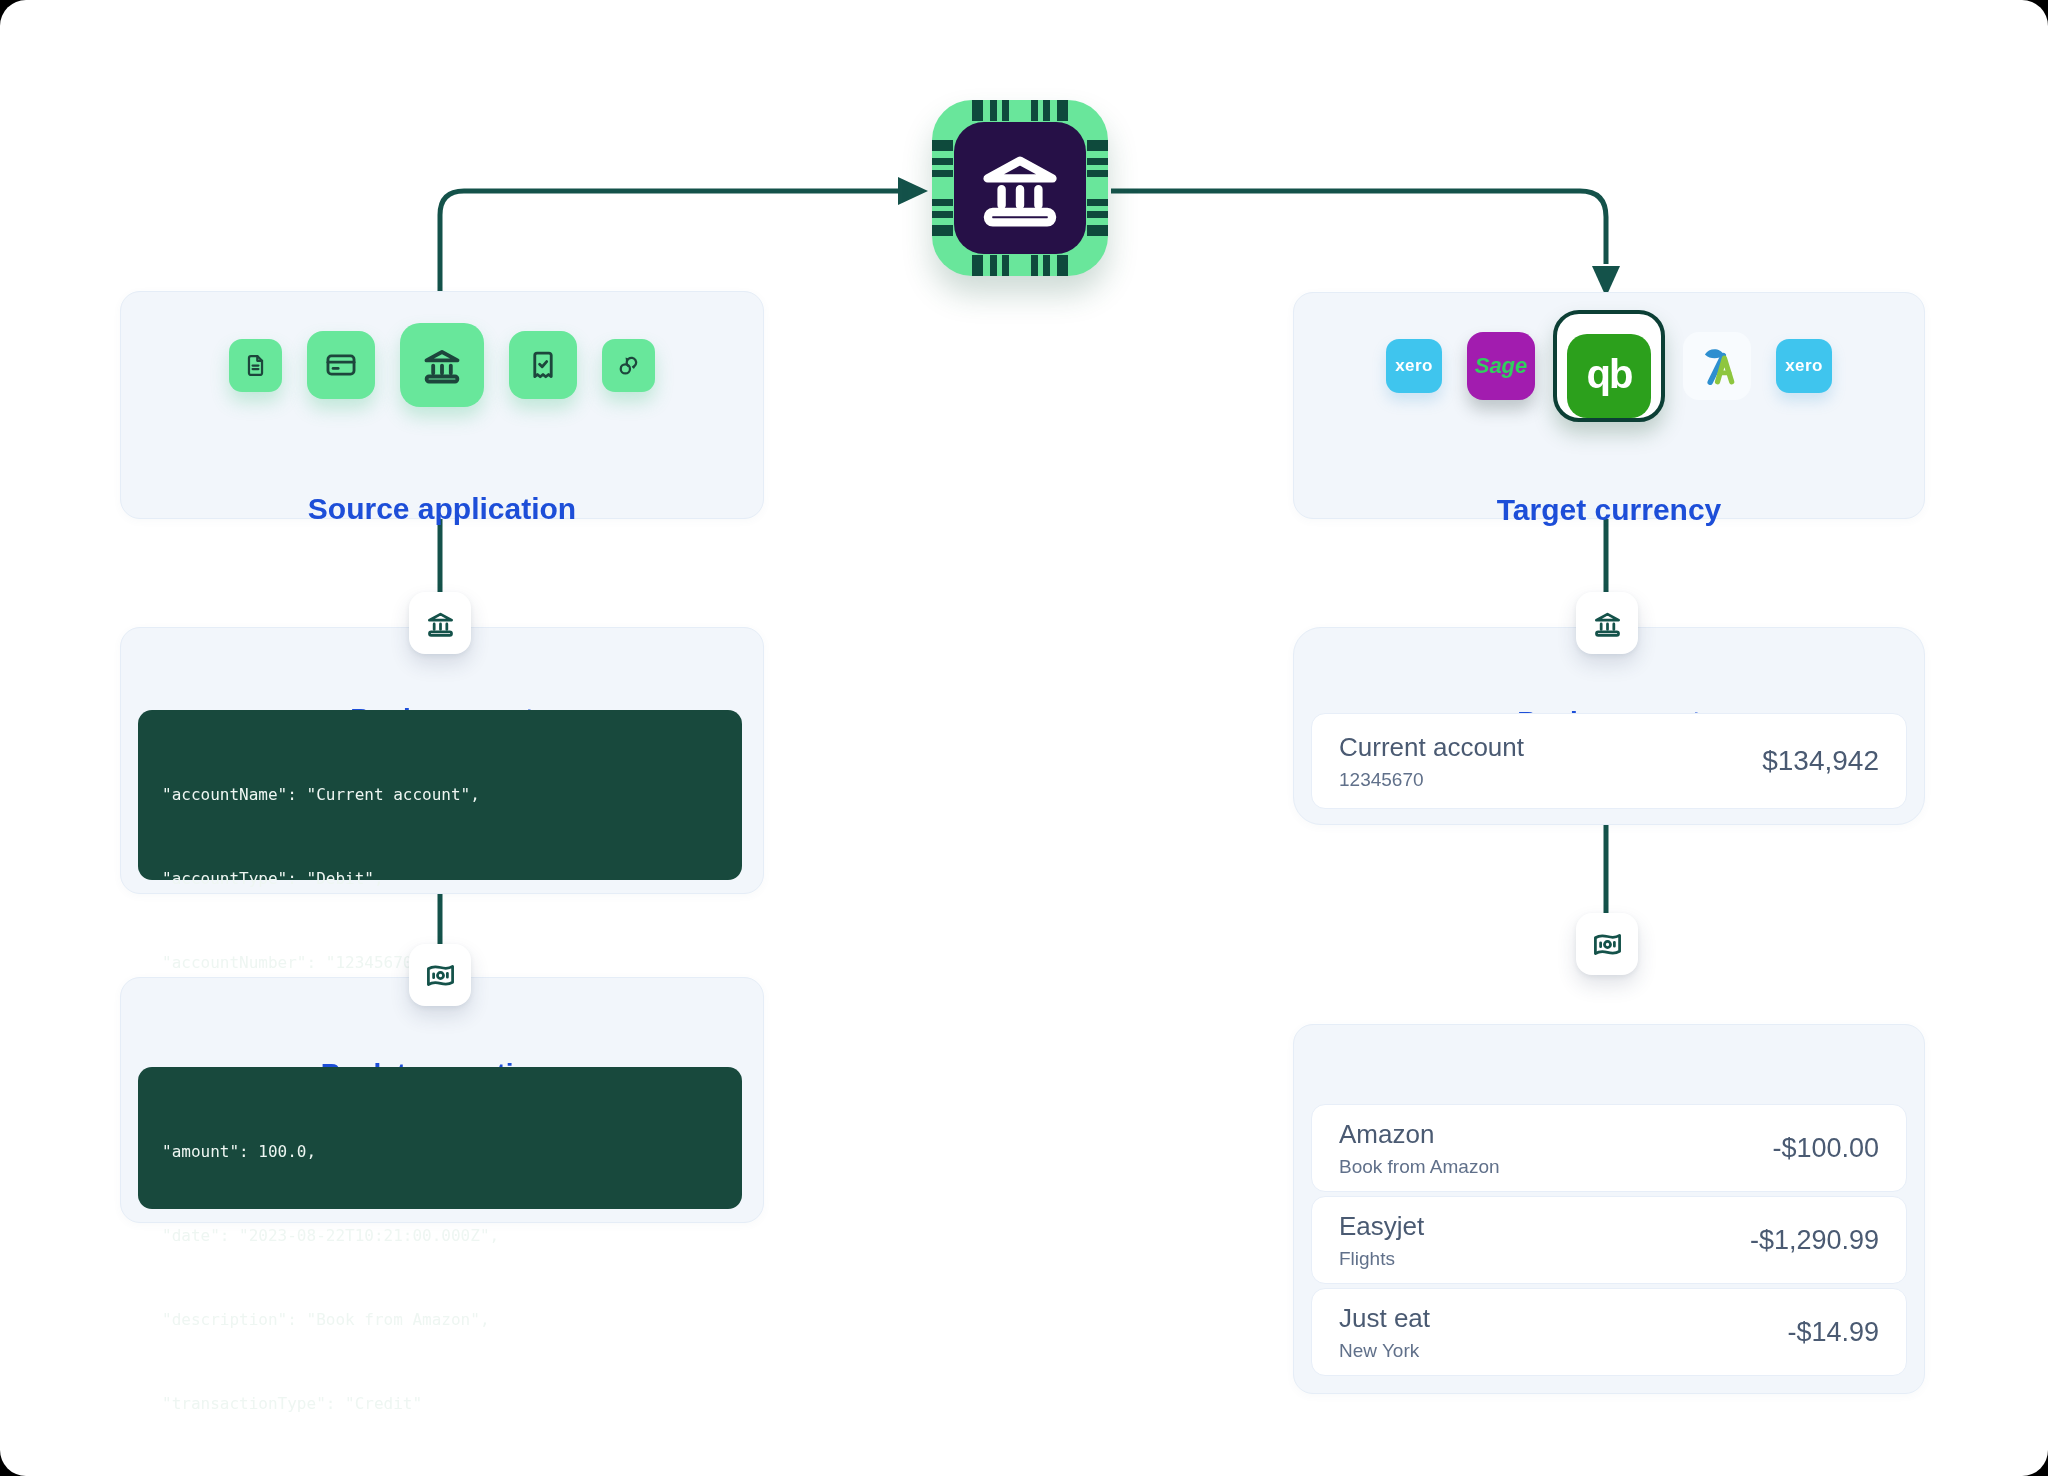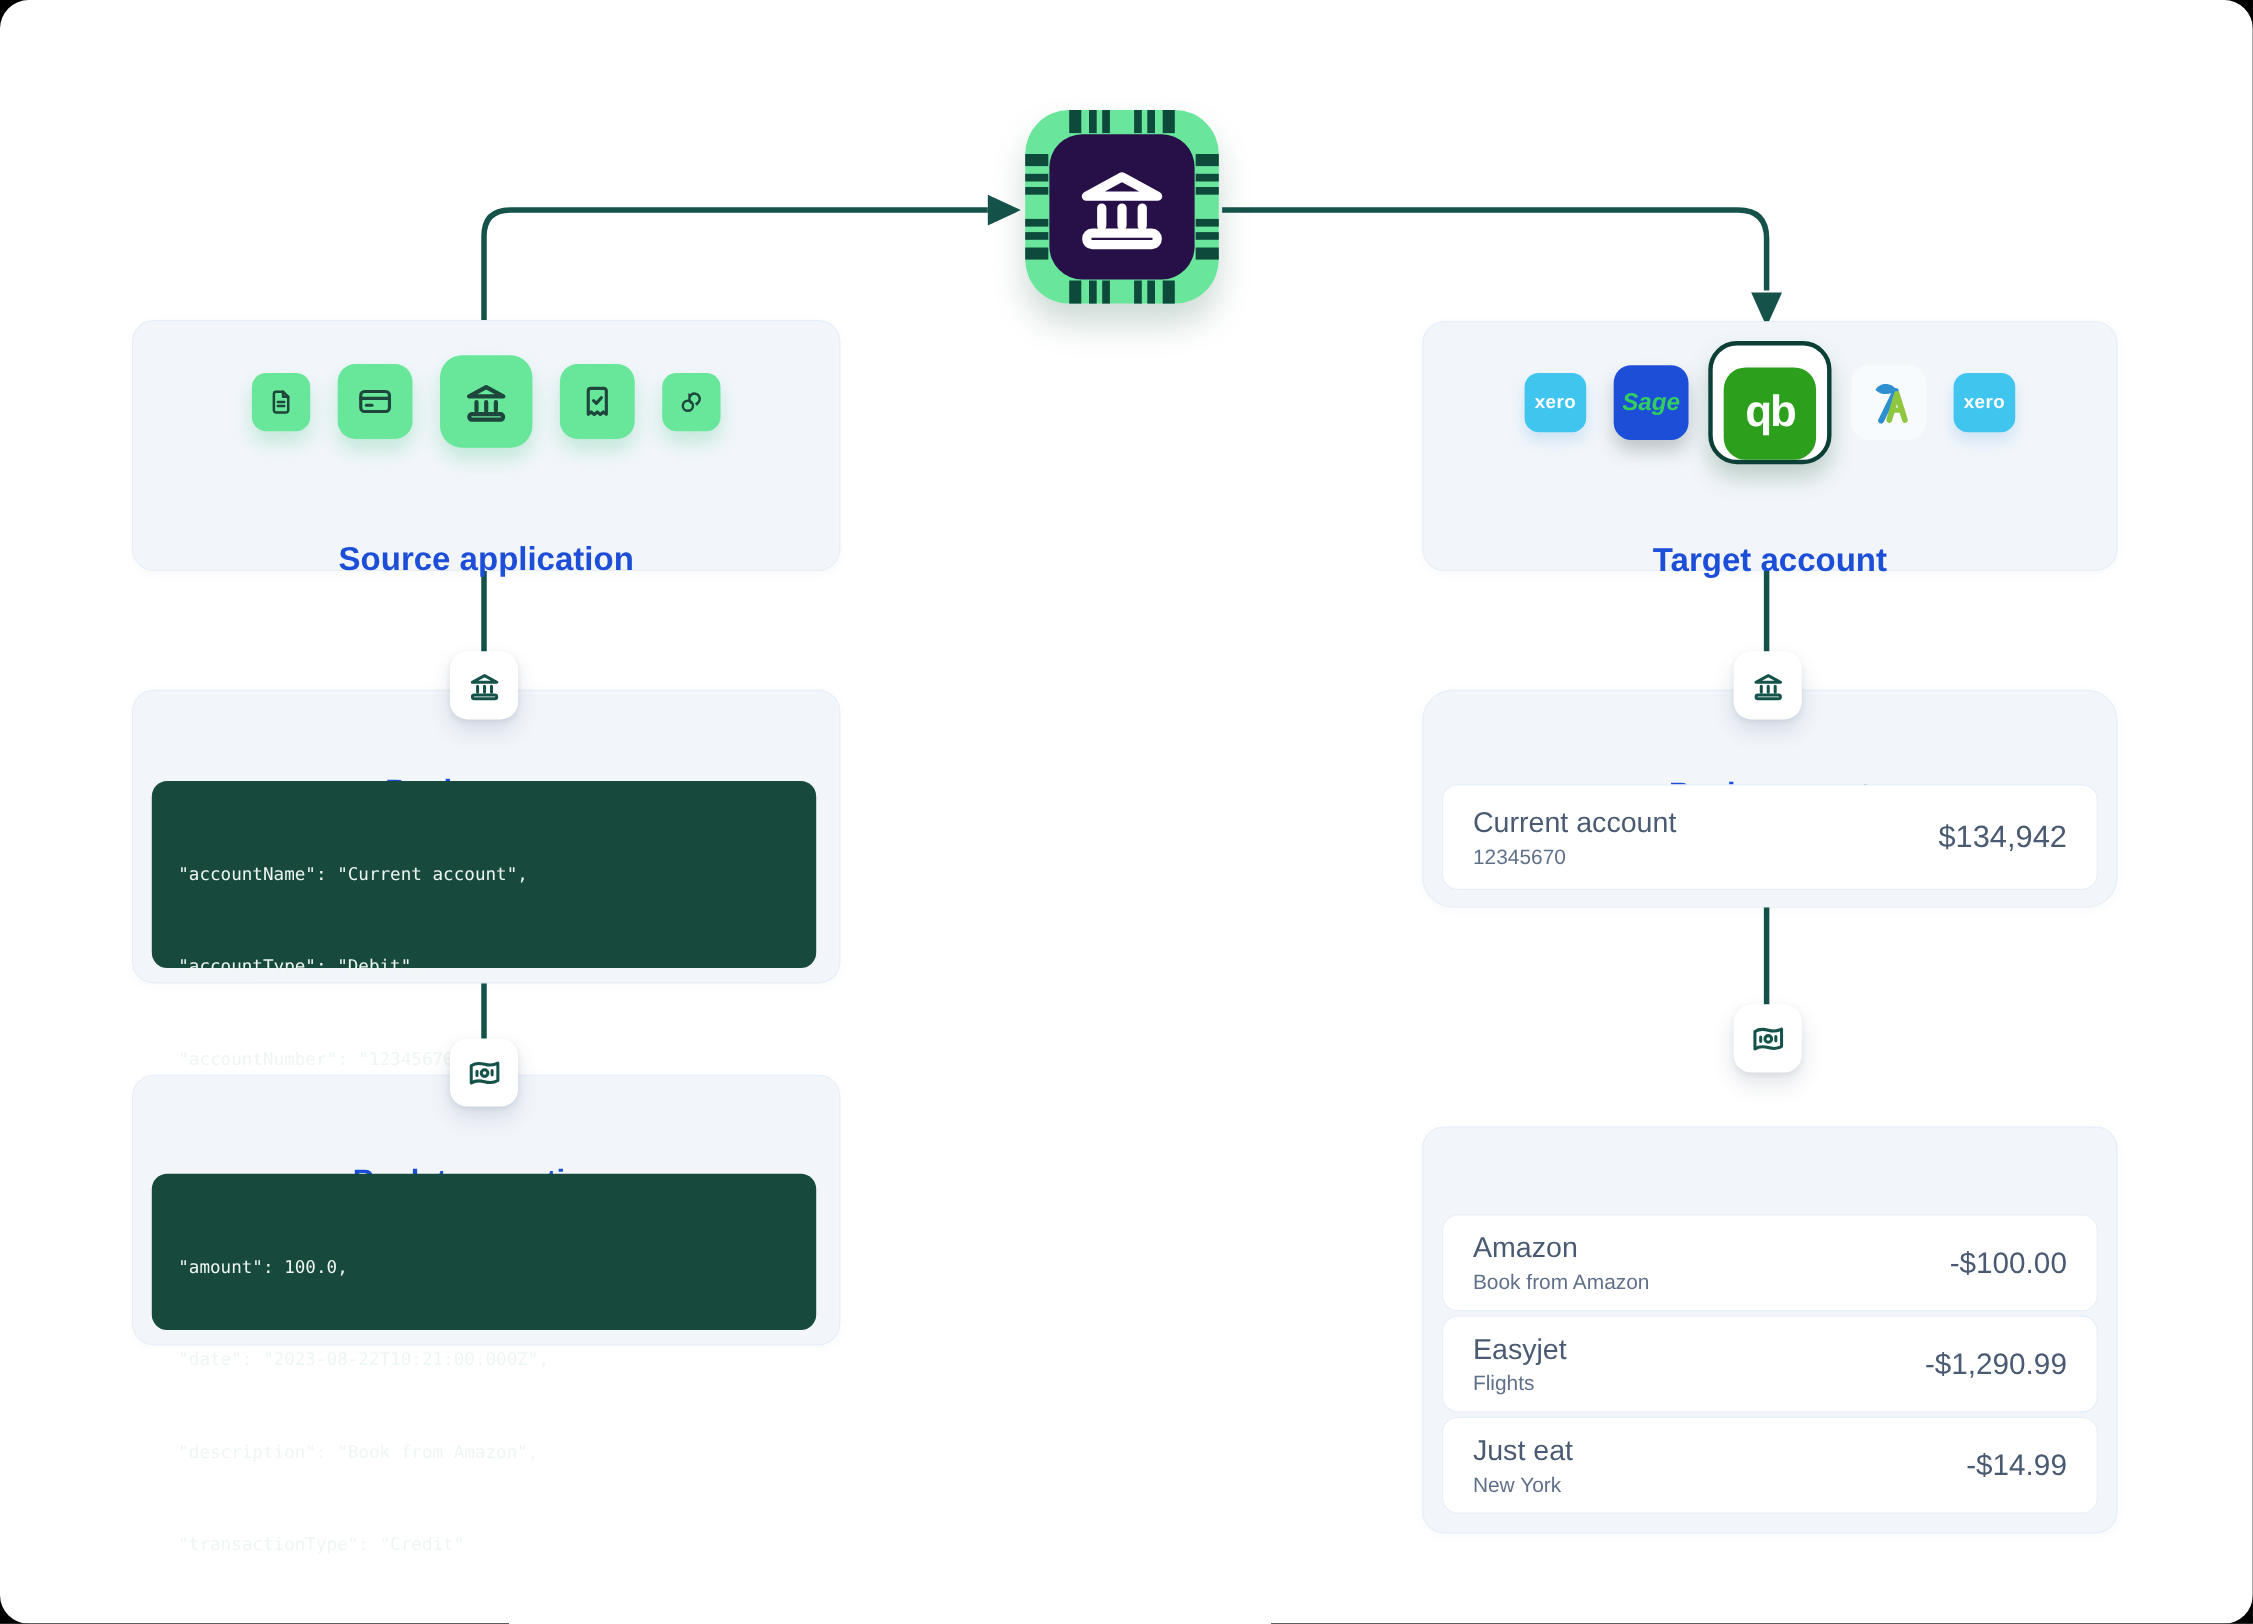--- a/index.html
+++ b/index.html
@@ -21,21 +21,21 @@
   .tile{display:flex;align-items:center;justify-content:center;background:#68e79b;
         box-shadow:0 10px 18px rgba(80,200,140,.30);}
   .tile-sm{width:53px;height:53px;border-radius:13px;}
   .tile-md{width:68px;height:68px;border-radius:16px;}
   .tile-lg{width:84px;height:84px;border-radius:20px;}
   .tile svg{stroke:#1d463c;fill:none;stroke-width:2;stroke-linecap:round;stroke-linejoin:round;}
 
   .app-tile{display:flex;align-items:center;justify-content:center;}
   .xero-tile{width:56px;height:54px;border-radius:13px;background:#3fc5ee;color:#fff;font-weight:700;
              font-size:17px;letter-spacing:.4px;box-shadow:0 8px 14px rgba(90,170,220,.25);}
-  .sage-tile{width:68px;height:68px;border-radius:16px;background:#1d4ed8;color:#30cf5e;font-weight:700;
+  .sage-tile{width:68px;height:68px;border-radius:16px;background:#a21caf;color:#30cf5e;font-weight:700;
              font-style:italic;font-size:22px;box-shadow:0 10px 16px rgba(40,60,60,.25);}
   .qb-ring{width:104px;height:104px;border-radius:26px;border:4.5px solid #0c3f35;background:#fff;
            display:flex;align-items:flex-end;justify-content:center;margin:0 -7px;
            box-shadow:0 12px 20px rgba(40,90,60,.25);}
   .qb-tile{width:84px;height:84px;border-radius:20px;background:#2ca01c;display:flex;align-items:center;
            justify-content:center;color:#fff;font-weight:700;font-size:40px;letter-spacing:-2px;}
   .qb-tile span{position:relative;top:-2px;}
   .fa-tile{width:68px;height:68px;border-radius:16px;background:#f8fbfe;}
 
   
@@ -191,21 +191,21 @@
           <path d="M26.5 9.5 C23.5 2.5 12.5 2 8.5 9 C13.5 14 22 13.5 26.5 9.5 Z" fill="#2e8fd0"></path>
           <path d="M26 10 L13.5 35.5" stroke="#2e8fd0" stroke-width="5.2" stroke-linecap="round" fill="none"></path>
           <path d="M20.5 35 L27 12.5 L34 35" stroke="#8ec63f" stroke-width="5" stroke-linecap="round" stroke-linejoin="round" fill="none"></path>
           <path d="M23 26.5 H31.5" stroke="#8ec63f" stroke-width="4.5" stroke-linecap="round"></path>
         </svg>
       </div>
       <div class="app-tile xero-tile">
         <span>xero</span>
       </div>
     </div>
-    <h3 class="big-title">Target account</h3>
+    <h3 class="big-title">Target currency</h3>
   </section>
 
   <div class="badge" style="left:409px;top:592px;">
     <svg viewBox="0 0 24 24" width="33" height="33">
       <path d="M3.9 9.6 L12 5.2 L20.1 9.6 Z"></path>
       <path d="M7.4 12.3 V16.3 M12 12.3 V16.3 M16.6 12.3 V16.3"></path>
       <rect x="4" y="18" width="16" height="2.6" rx="1.2"></rect>
     </svg>
   </div>
   <div class="badge" style="left:409px;top:944px;">

